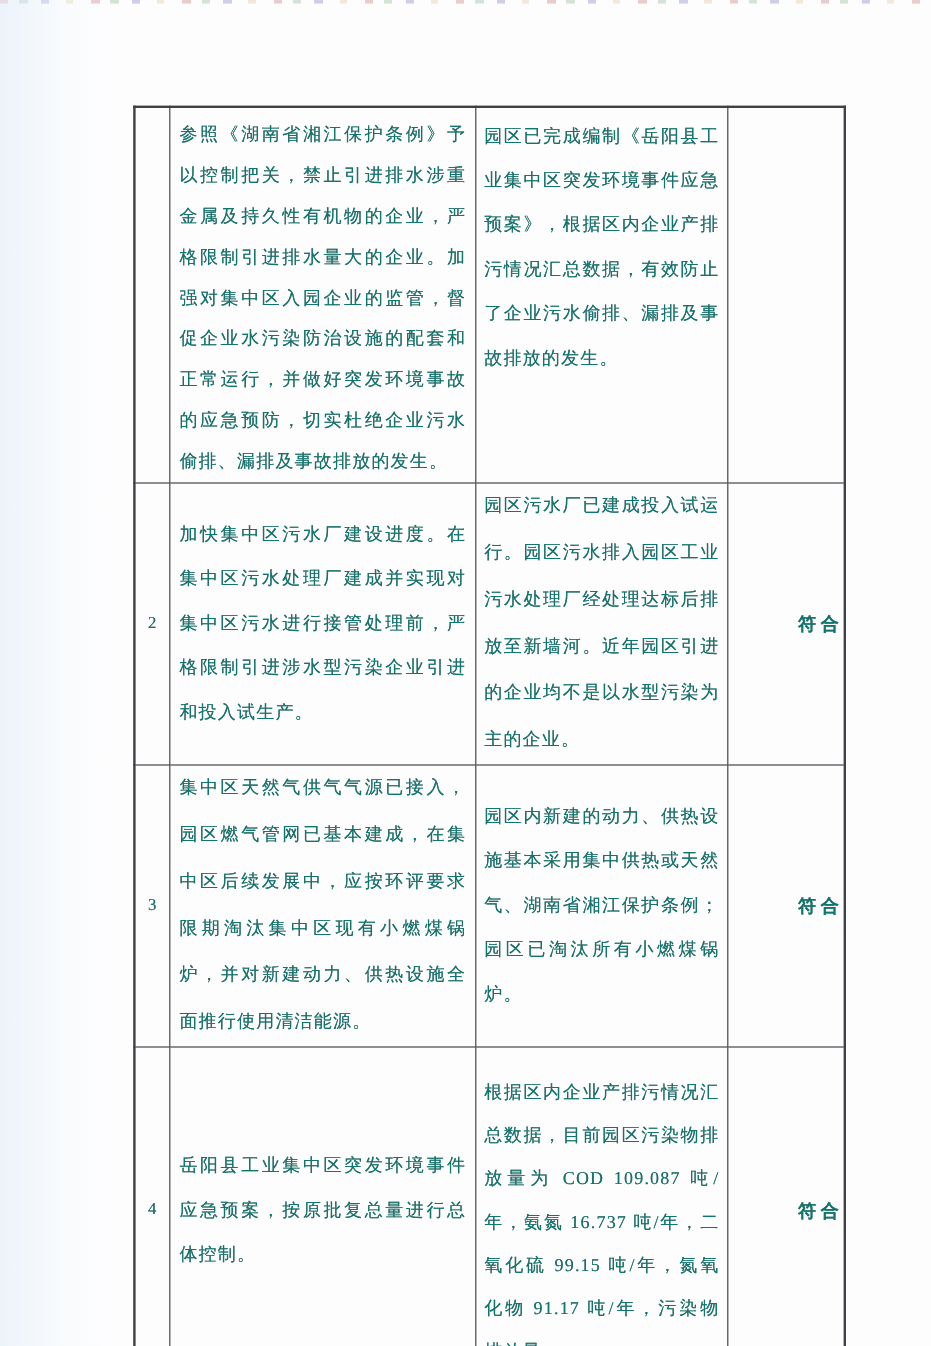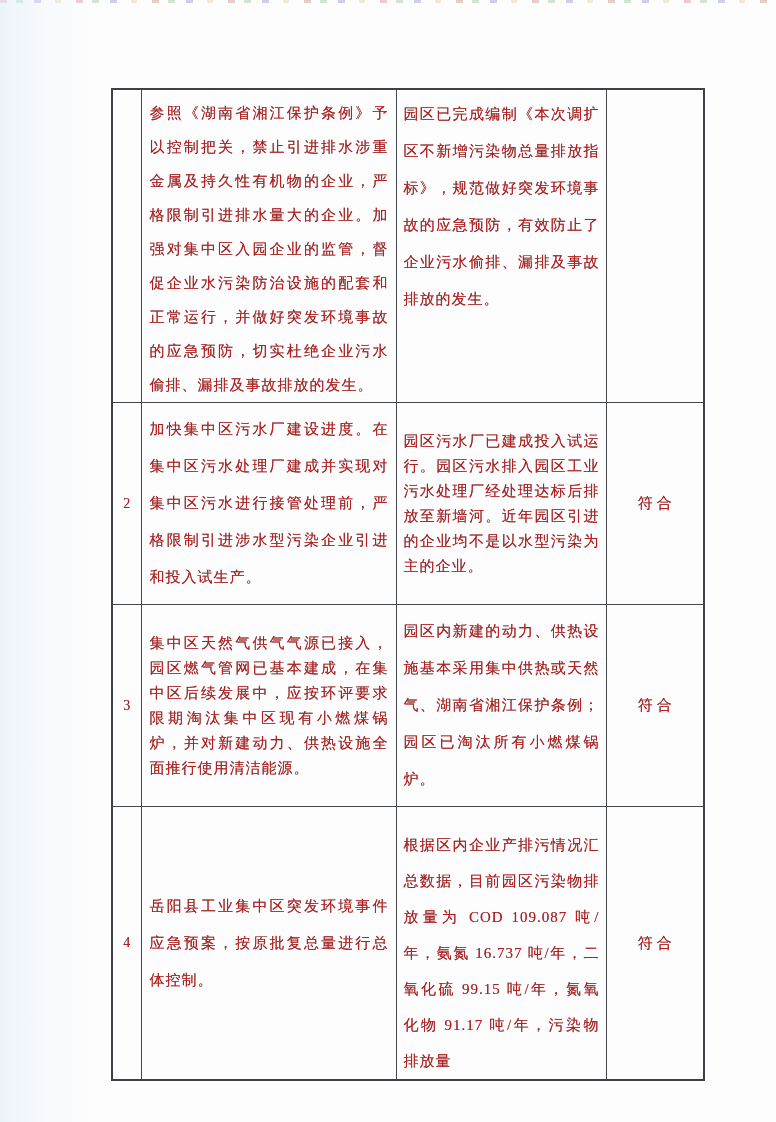--- a/index.html
+++ b/index.html
@@ -45,43 +45,44 @@
     width: 592px;
     border-collapse: collapse;
     table-layout: fixed;
     border: 2px solid #3e4145;
     background: transparent;
   }
   td {
     border: 1.5px solid #45484c;
     padding: 0;
     vertical-align: middle;
-    color: #b91c1c;
+    color: #0f766e;
     text-shadow: 0 0 0.5px rgba(45,45,48,0.6);
     overflow: hidden;
   }
   td.num {
     text-align: center;
     font-size: 14px;
   }
   td.txt {
     font-size: 15px;
     letter-spacing: 1px;
     text-align: justify;
   }
   td.concl {
-    text-align: center;
+    text-align: right;
     font-size: 15px;
     letter-spacing: 4px;
     text-indent: 4px;
+    font-weight: bold;
   }
   td.va-top  { vertical-align: top; }
   .lh34 { line-height: 34px; }
   .lh37 { line-height: 37px; }
-  .lh33 { line-height: 25px; }
+  .lh33 { line-height: 39px; }
   .lh36 { line-height: 36px; }
   .pad-req    { padding-left: 8px;  padding-right: 7px; }
   .pad-status { padding-left: 7px;  padding-right: 6px; }
   .pt6 { padding-top: 6px; }
   .pt8 { padding-top: 20px; }
   tr.row-1 { height: 309px; }
   tr.row-2 { height: 202px; }
   tr.row-3 { height: 202px; }
   tr.row-4 { height: 204px; }
 </style>
@@ -95,21 +96,21 @@
   <colgroup>
     <col style="width:29px">
     <col style="width:255px">
     <col style="width:210px">
     <col style="width:98px">
   </colgroup>
   <tbody>
     <tr class="row-1">
       <td class="num"></td>
       <td class="txt lh34 pad-req va-top pt6">参照《湖南省湘江保护条例》予以控制把关，禁止引进排水涉重金属及持久性有机物的企业，严格限制引进排水量大的企业。加强对集中区入园企业的监管，督促企业水污染防治设施的配套和正常运行，并做好突发环境事故的应急预防，切实杜绝企业污水偷排、漏排及事故排放的发生。</td>
-      <td class="txt lh37 pad-status va-top pt6">园区已完成编制《本次调扩区不新增污染物总量排放指标》，规范做好突发环境事故的应急预防，有效防止了企业污水偷排、漏排及事故排放的发生。</td>
+      <td class="txt lh37 pad-status va-top pt6">园区已完成编制《岳阳县工业集中区突发环境事件应急预案》，根据区内企业产排污情况汇总数据，有效防止了企业污水偷排、漏排及事故排放的发生。</td>
       <td class="concl"></td>
     </tr>
     <tr class="row-2">
       <td class="num">2</td>
       <td class="txt lh37 pad-req">加快集中区污水厂建设进度。在集中区污水处理厂建成并实现对集中区污水进行接管处理前，严格限制引进涉水型污染企业引进和投入试生产。</td>
       <td class="txt lh33 pad-status">园区污水厂已建成投入试运行。园区污水排入园区工业污水处理厂经处理达标后排放至新墙河。近年园区引进的企业均不是以水型污染为主的企业。</td>
       <td class="concl">符合</td>
     </tr>
     <tr class="row-3">
       <td class="num">3</td>

